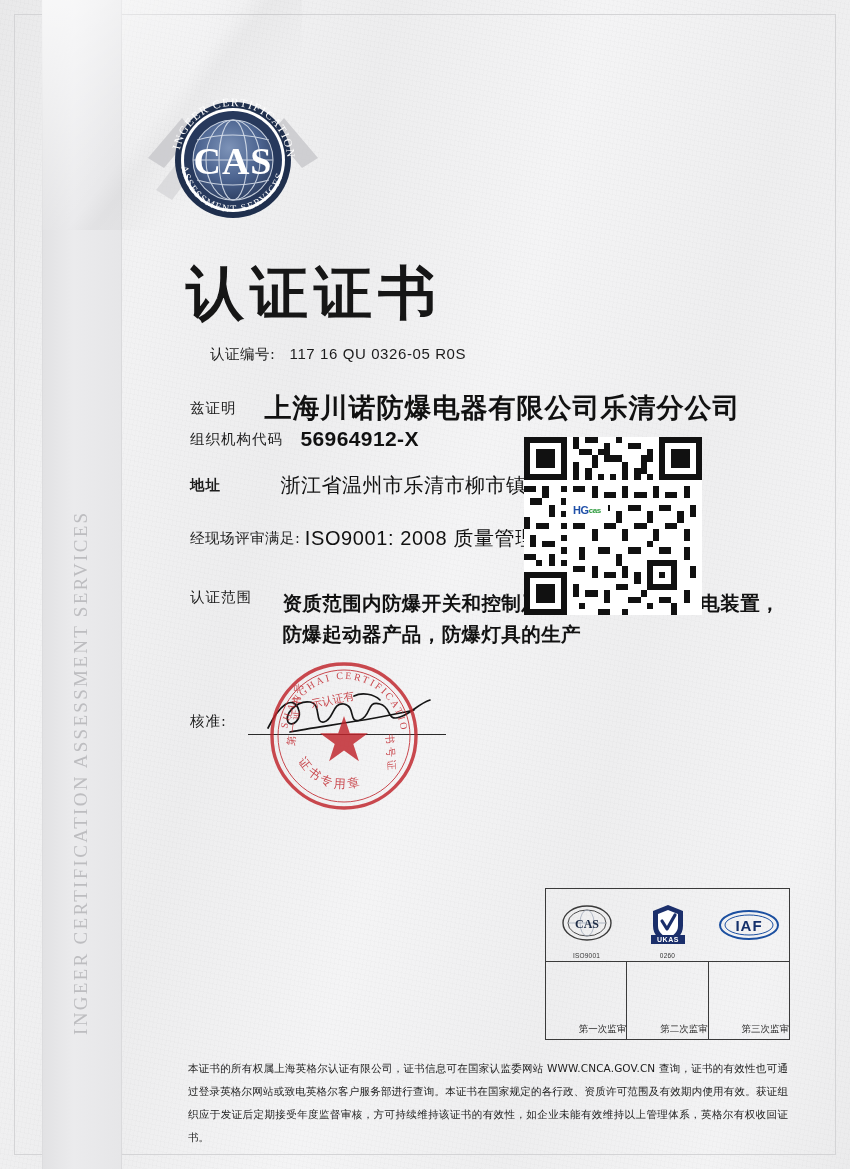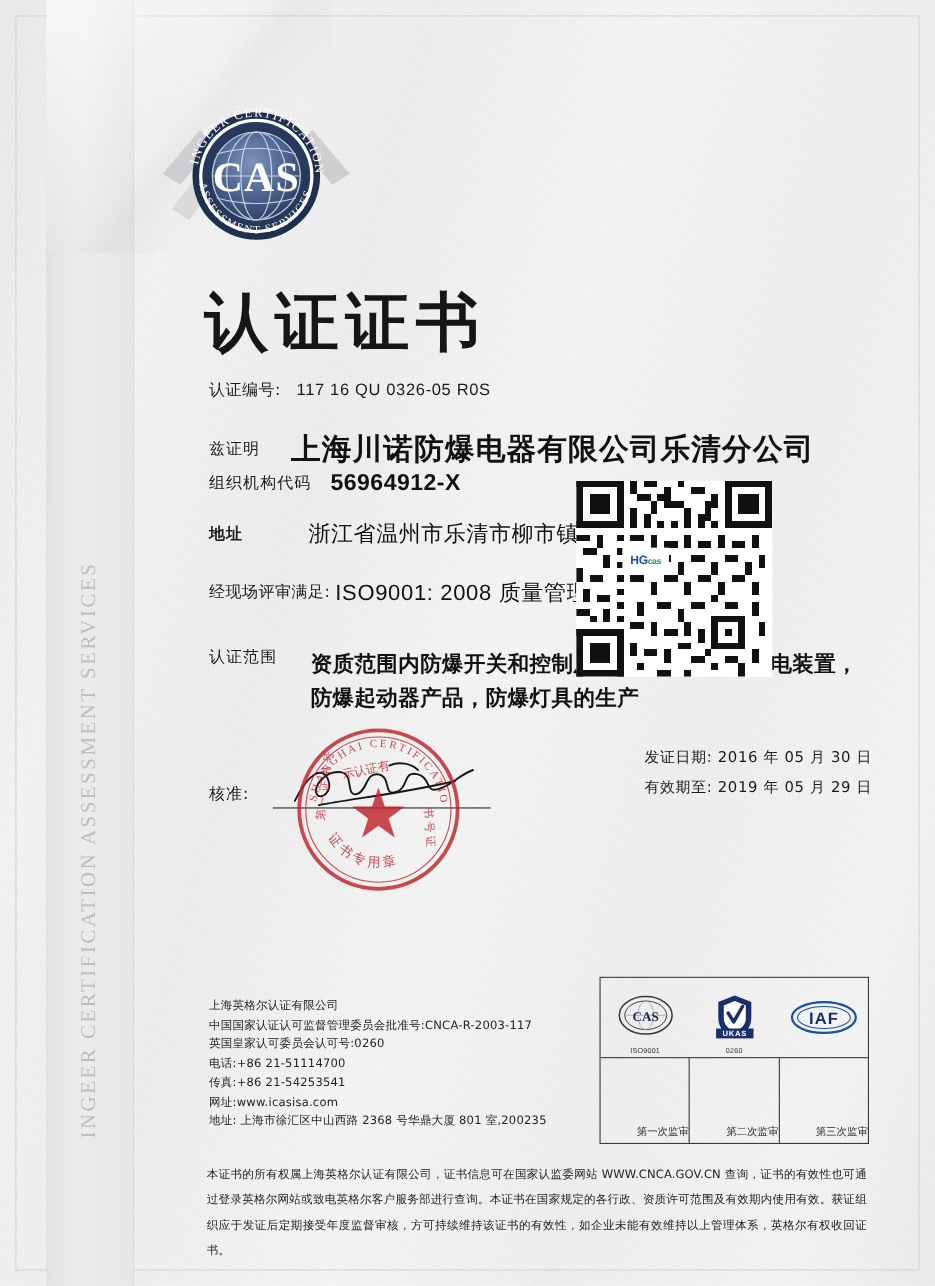--- a/index.html
+++ b/index.html
@@ -107,20 +107,21 @@
     left: 190px;
     top: 345px;
     font-size: 15px;
     color: #1c1c1c;
     white-space: nowrap;
   }
   #cert-number-row .lbl {
     font-family: "DejaVu Sans", sans-serif;
     font-size: 14.5px;
     letter-spacing: 0.5px;
+    margin-left: 20px;
   }
   #cert-number-row .val {
     font-family: "Liberation Sans", sans-serif;
     font-size: 15px;
     letter-spacing: 0.6px;
     margin-left: 10px;
   }
 
   
   .field-row {
@@ -476,30 +477,20 @@
         </text>
 
         <path d="M76 56 L81.8 73.2 L100 73.2 L85.3 84 L90.9 101.3 L76 90.6 L61.1 101.3 L66.7 84 L52 73.2 L70.2 73.2 Z" fill="#c0232a"></path>
         <text x="44" y="48" font-family="DejaVu Sans, sans-serif" font-size="11" fill="#c0232a" transform="rotate(-12 44 48)">示认证有</text>
         <text x="26" y="86" font-family="DejaVu Sans, sans-serif" font-size="10" fill="#c0232a" transform="rotate(-82 26 86)">第 一 证 书 号</text>
         <text x="118" y="74" font-family="DejaVu Sans, sans-serif" font-size="10" fill="#c0232a" transform="rotate(86 118 74)">书 号 证</text>
       </g>
     </svg>
   </div>
 
-  <div id="dates">
-    <div>
-      <span>发证日期:</span>
-      <span>2016 年 05 月 30 日</span>
-    </div>
-    <div>
-      <span>有效期至:</span>
-      <span>2019 年 05 月 29 日</span>
-    </div>
-  </div>
 
   <div id="qr-code">
     <svg width="178" height="178" viewBox="0 0 29 29" shape-rendering="crispEdges">
       <rect width="29" height="29" fill="#ffffff"></rect>
       <g fill="#111111">
 
         <rect x="0" y="0" width="7" height="1"></rect>
           <rect x="0" y="6" width="7" height="1"></rect>
         <rect x="0" y="0" width="1" height="7"></rect>
           <rect x="6" y="0" width="1" height="7"></rect>
@@ -615,29 +606,20 @@
           <rect x="19" y="25" width="1" height="1"></rect>
         <rect x="24" y="27" width="1" height="2"></rect>
       </g>
     </svg>
   </div>
   <div id="qr-logo">
     <span>HG</span>
       <span class="green">cas</span>
   </div>
 
-  <div id="footer-left">
-    <div>上海英格尔认证有限公司</div>
-    <div>中国国家认证认可监督管理委员会批准号:CNCA-R-2003-117</div>
-    <div>英国皇家认可委员会认可号:0260</div>
-    <div>电话:+86 21-51114700</div>
-    <div>传真:+86 21-54253541</div>
-    <div>网址:www.icasisa.com</div>
-    <div>地址: 上海市徐汇区中山西路 2368 号华鼎大厦 801 室,200235</div>
-  </div>
 
   <div id="accred-box">
     <div id="accred-top">
       <div class="logo-cell">
         <svg width="54" height="42" viewBox="0 0 54 42">
           <ellipse cx="27" cy="19" rx="24" ry="17" fill="none" stroke="#3a3a3a" stroke-width="1.4"></ellipse>
           <ellipse cx="27" cy="19" rx="19" ry="13" fill="none" stroke="#3a3a3a" stroke-width="0.9"></ellipse>
           <ellipse cx="27" cy="19" rx="7" ry="13" fill="none" stroke="#9aa3b4" stroke-width="0.7"></ellipse>
           <line x1="8" y1="19" x2="46" y2="19" stroke="#9aa3b4" stroke-width="0.7"></line>
           <text x="27" y="24" text-anchor="middle" font-family="Liberation Serif, serif" font-size="12" font-weight="bold" fill="#1d2b44">CAS</text>

